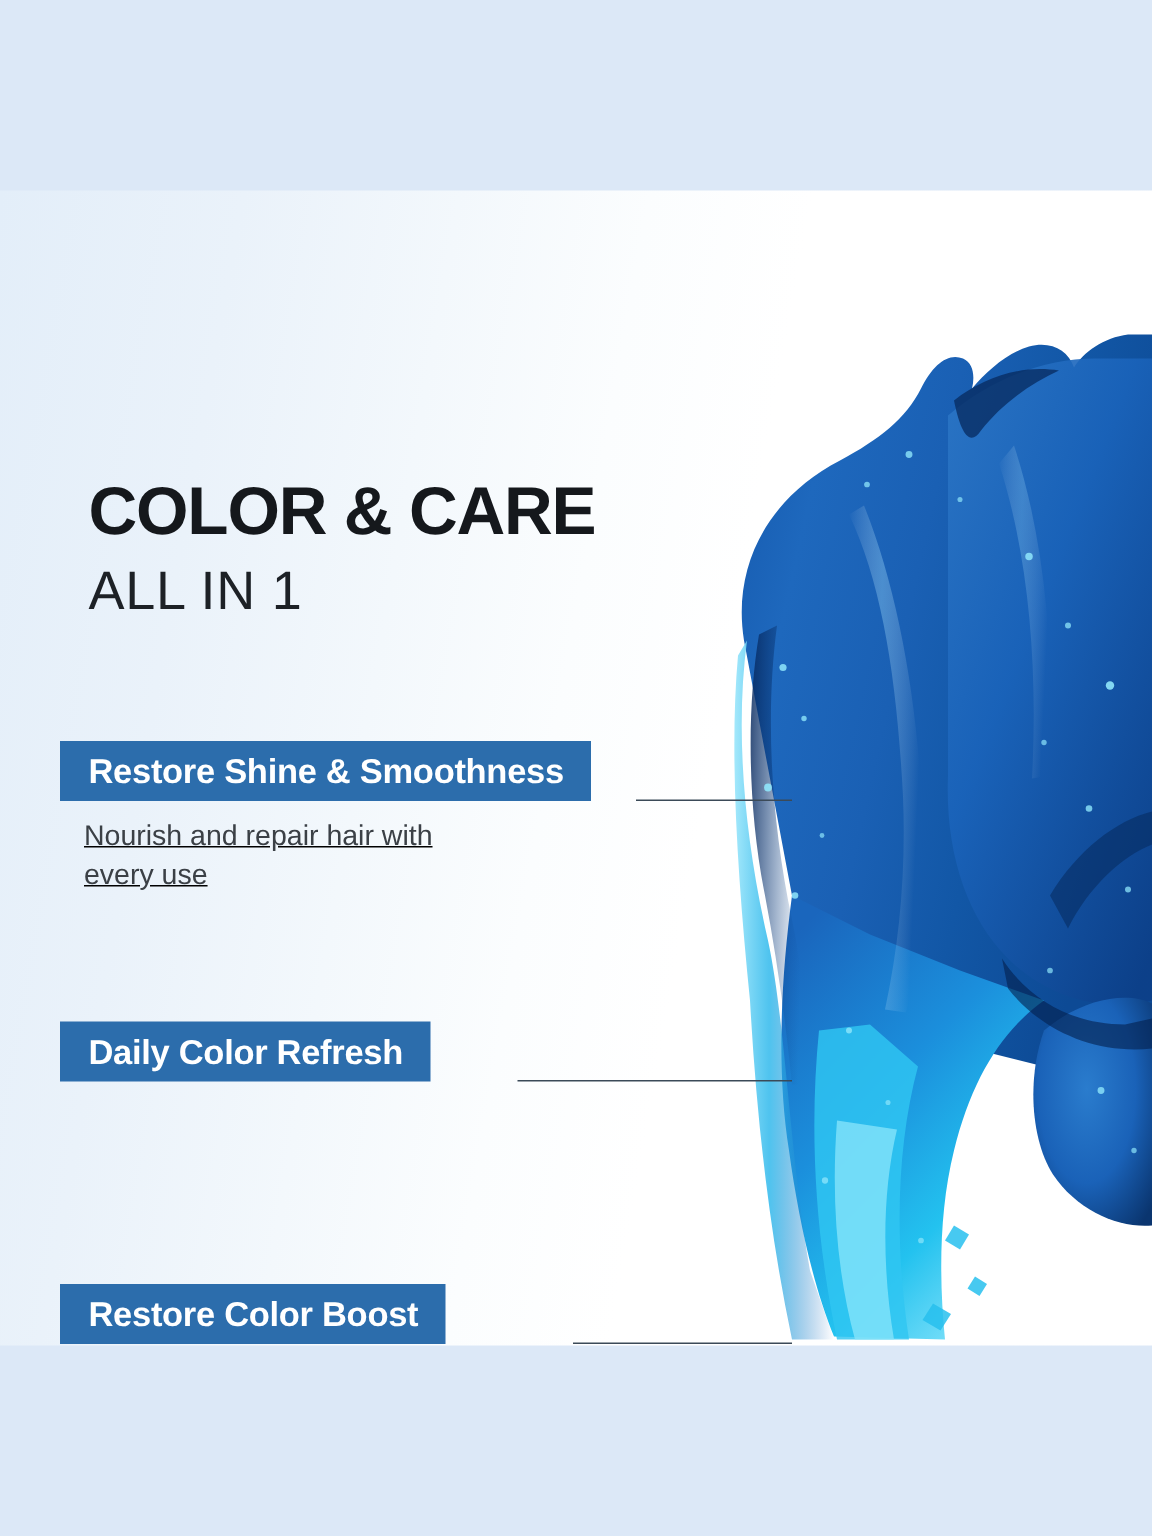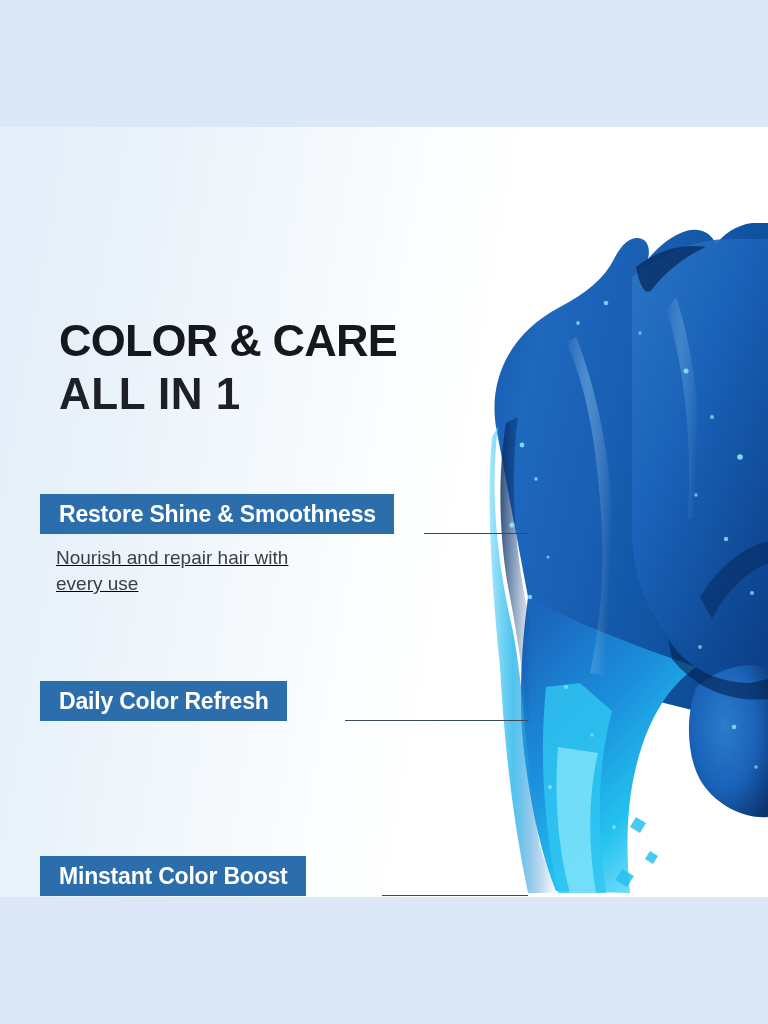--- a/index.html
+++ b/index.html
@@ -59,22 +59,22 @@
   }
   .title-main {
     font-size: 45px;
     font-weight: 700;
     letter-spacing: -0.8px;
     color: #15181c;
     line-height: 50px;
     white-space: nowrap;
   }
   .title-sub {
-    font-size: 44px;
-    font-weight: 700;
+    font-size: 36px;
+    font-weight: 400;
     letter-spacing: 0.5px;
     color: #1d2126;
     line-height: 52px;
     white-space: nowrap;
     margin-top: 2px;
   }
 
   
   .feature {
     position: absolute;
@@ -280,19 +280,19 @@
 every use</div>
     </div>
     <div class="connector" id="connector-1"></div>
 
     <div class="feature" id="feature-2">
       <div class="feature-banner">Daily Color Refresh</div>
     </div>
     <div class="connector" id="connector-2"></div>
 
     <div class="feature" id="feature-3">
-      <div class="feature-banner">Minstant Color Boost</div>
+      <div class="feature-banner">Restore Color Boost</div>
       
     </div>
     <div class="connector" id="connector-3"></div>
 
   </div>
 </div>
 
 </body></html>

